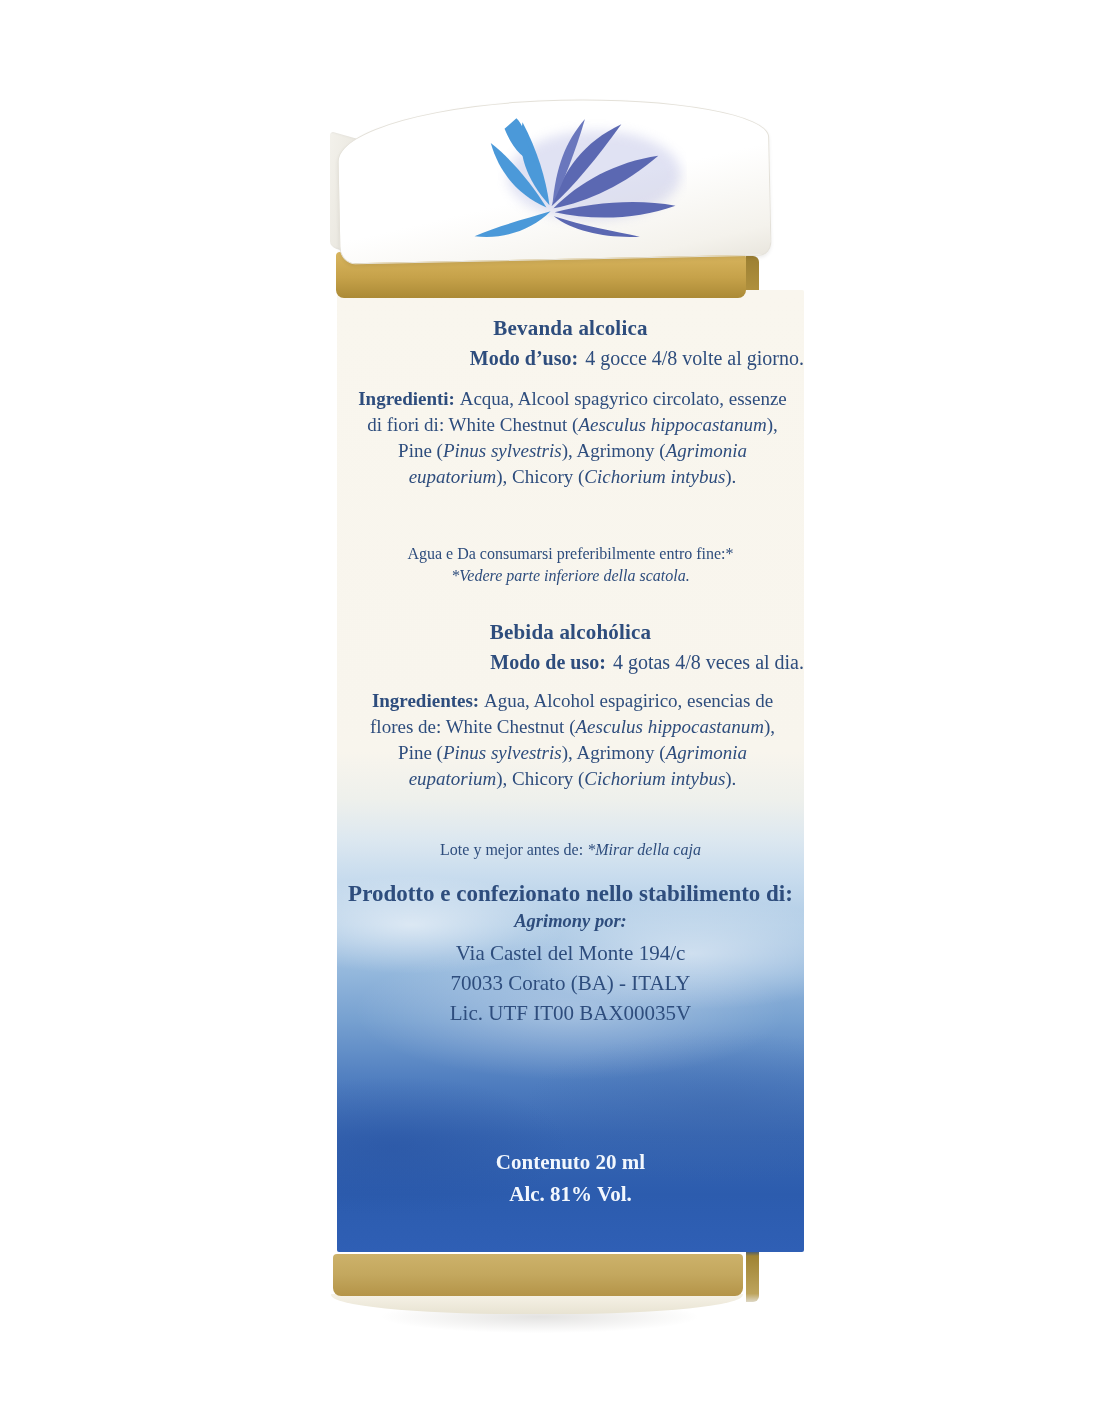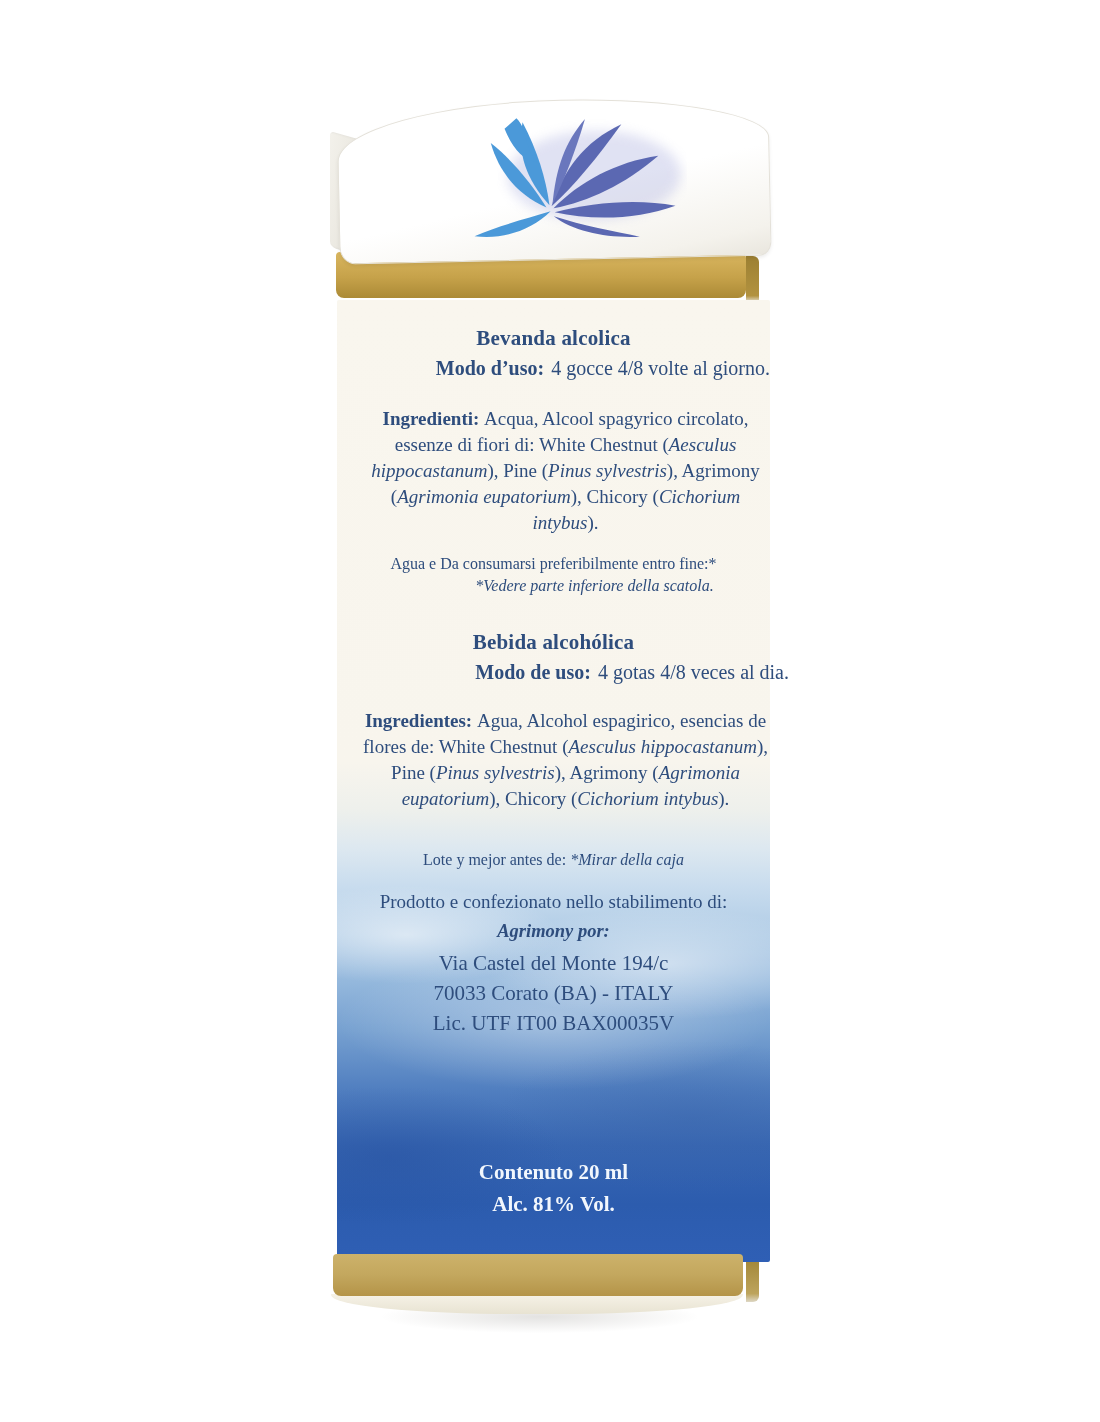--- a/index.html
+++ b/index.html
@@ -56,21 +56,21 @@
     background:linear-gradient(180deg,
       #9c8033 0%, #b2923f 3.8%,
       #e7e3d6 4.4%, #e9e5d9 30%, #e5e1d4 50%,
       #d4dde7 57%, #a8bdd8 64%, #7c9dc8 72%,
       #47699f 82%, #2a4f92 90%, #234a8d 95%,
       #a08434 95.6%, #bda45c 99.2%, #ded8c6 100%);
   }
 
   
   .panel {
-    position:absolute; left:337px; top:300px; width:433px; height:962px; z-index:2;
+    position:absolute; left:337px; top:290px; width:467px; height:962px; z-index:2;
     border-radius:2px;
     background-image:
       radial-gradient(ellipse 220px 70px at 16% 66%, rgba(255,255,255,.55), rgba(255,255,255,0) 70%),
       radial-gradient(ellipse 260px 80px at 76% 69%, rgba(255,255,255,.50), rgba(255,255,255,0) 70%),
       radial-gradient(ellipse 300px 95px at 50% 75%, rgba(255,255,255,.32), rgba(255,255,255,0) 72%),
       radial-gradient(ellipse 280px 110px at 82% 85%, rgba(58,100,170,.40), rgba(58,100,170,0) 70%),
       radial-gradient(ellipse 250px 100px at 12% 89%, rgba(34,75,155,.38), rgba(34,75,155,0) 70%),
       linear-gradient(180deg,
         #f9f6ee 0%, #f8f5ed 48%, #eef0ec 53%,
         #dde8f0 57%, #c8dcee 61%, #b0cce6 66%,
@@ -78,36 +78,36 @@
         #3766b2 88%, #2c5cae 94%, #2f5fb5 100%);
   }
   .panel * { color:#2e4d7d; }
 
   .tblock { position:absolute; left:0; width:100%; text-align:center; }
   .pad { padding:0 12px; box-sizing:border-box; }
 
   .heading   { font-size:21px; font-weight:bold; letter-spacing:.2px; }
   .usage     { font-size:20px;text-align:right; }
   .usage .lbl{ font-weight:bold; margin-right:.35em; }
-  .para      { font-size:19px; line-height:26px; margin:12px; }
+  .para      { font-size:19px; line-height:26px; margin:2px; }
   .small     { font-size:16px; }
-  .italic    { font-style:italic;padding-left:41px; }
-  .prod-intro{ font-size:19px; font-weight:normal; }
+  .italic    { font-style:italic; }
+  .prod-intro{ font-size:23px; font-weight:bold; }
   .prod-by   { font-size:18.5px; font-weight:bold; font-style:italic; }
   .addr      { font-size:21px; line-height:30px; }
   .content-block { font-size:21px; font-weight:bold; line-height:32px; }
   .content-block div { color:#f2f7fd; }
 
   .it-heading   { top:26px; }
   .it-usage     { top:57px; }
   .it-para      { top:94px; }
   .it-lot       { top:255px; }
   .it-lot-note  { top:277px; }
   .es-heading   { top:330px; }
-  .es-usage     { top:361px;margin-left:19px; }
+  .es-usage     { top:361px; }
   .es-para      { top:396px; }
   .es-lot       { top:551px; }
   .prod-intro   { top:591px; }
   .prod-by      { top:621px; }
   .producer     { top:648px; }
   .content-block{ top:856px; }
 </style>
 </head>
 <body>
 

